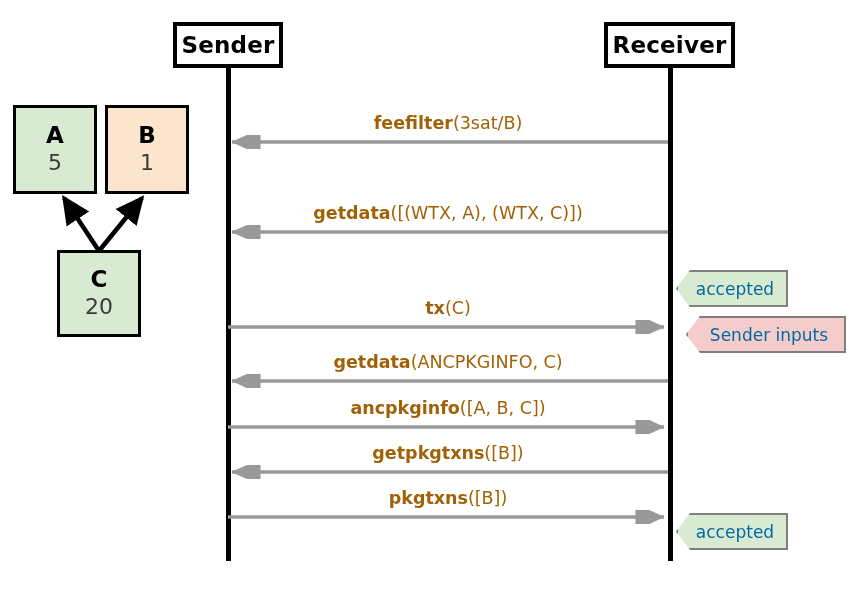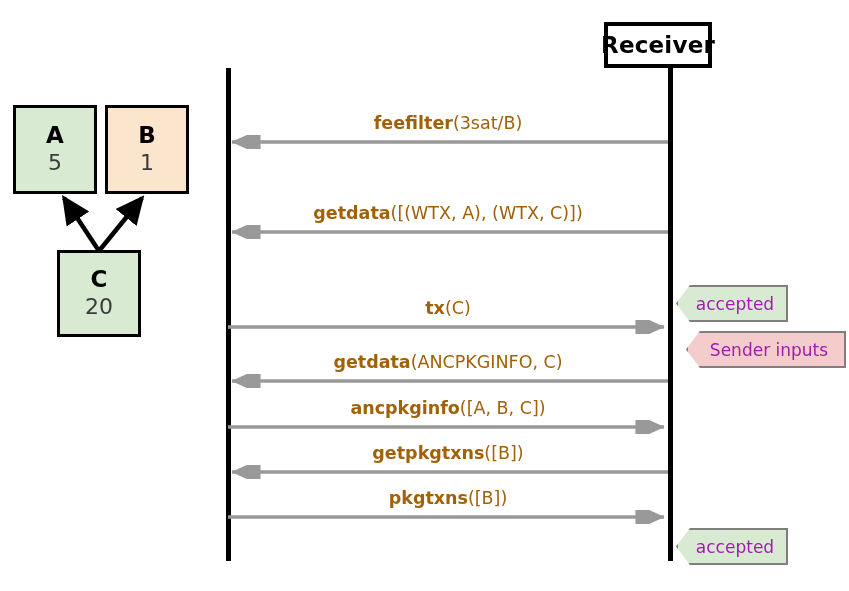--- a/index.html
+++ b/index.html
@@ -31,21 +31,21 @@
     box-sizing: border-box;
     display: flex;
     align-items: center;
     justify-content: center;
     font-weight: bold;
     font-size: 23px;
     letter-spacing: 0.2px;
     color: #000000;
   }
   #sender-box  { left: 173px; top: 22px; width: 110px; height: 46px; }
-  #receiver-box{ left: 604px; top: 22px; width: 108px; height: 46px; }
+  #receiver-box{ left: 604px; top: 22px; width: 131px; height: 46px; }
 
   .lifeline {
     position: absolute;
     width: 5px;
     background: #000000;
     top: 68px;
     height: 493px;
   }
   #sender-lifeline   { left: 226px; }
   #receiver-lifeline { left: 668px; }
@@ -110,37 +110,39 @@
   .message-arrow svg { display: block; width: 100%; height: 14px; }
 
   
   .status-badge {
     position: absolute;
     height: 37px;
     display: flex;
     align-items: center;
     justify-content: center;
     font-size: 17px;
-    color: #a21caf;
+    color: #0369a1;
     padding-left: 16px;
     padding-right: 10px;
     box-sizing: border-box;
     border: 2px solid #7f7f7f;
     clip-path: polygon(0% 50%, 14px 0%, 100% 0%, 100% 100%, 14px 100%);
     white-space: nowrap;
-    margin-top: 15px;
   }
   .badge-accepted { background: #d9ead3; }
   .badge-rejected { background: #f4cccc; }
 </style>
 </head>
 <body>
 
 <div id="canvas">
 
+  <div class="participant-box" id="sender-box">
+    <span>Sender</span>
+  </div>
   <div class="participant-box" id="receiver-box">
     <span>Receiver</span>
   </div>
 
   <div class="lifeline" id="sender-lifeline"></div>
   <div class="lifeline" id="receiver-lifeline"></div>
 
   <div class="tx-box" id="tx-a">
     <span class="tx-label">A</span>
     <span class="tx-value">5</span>

